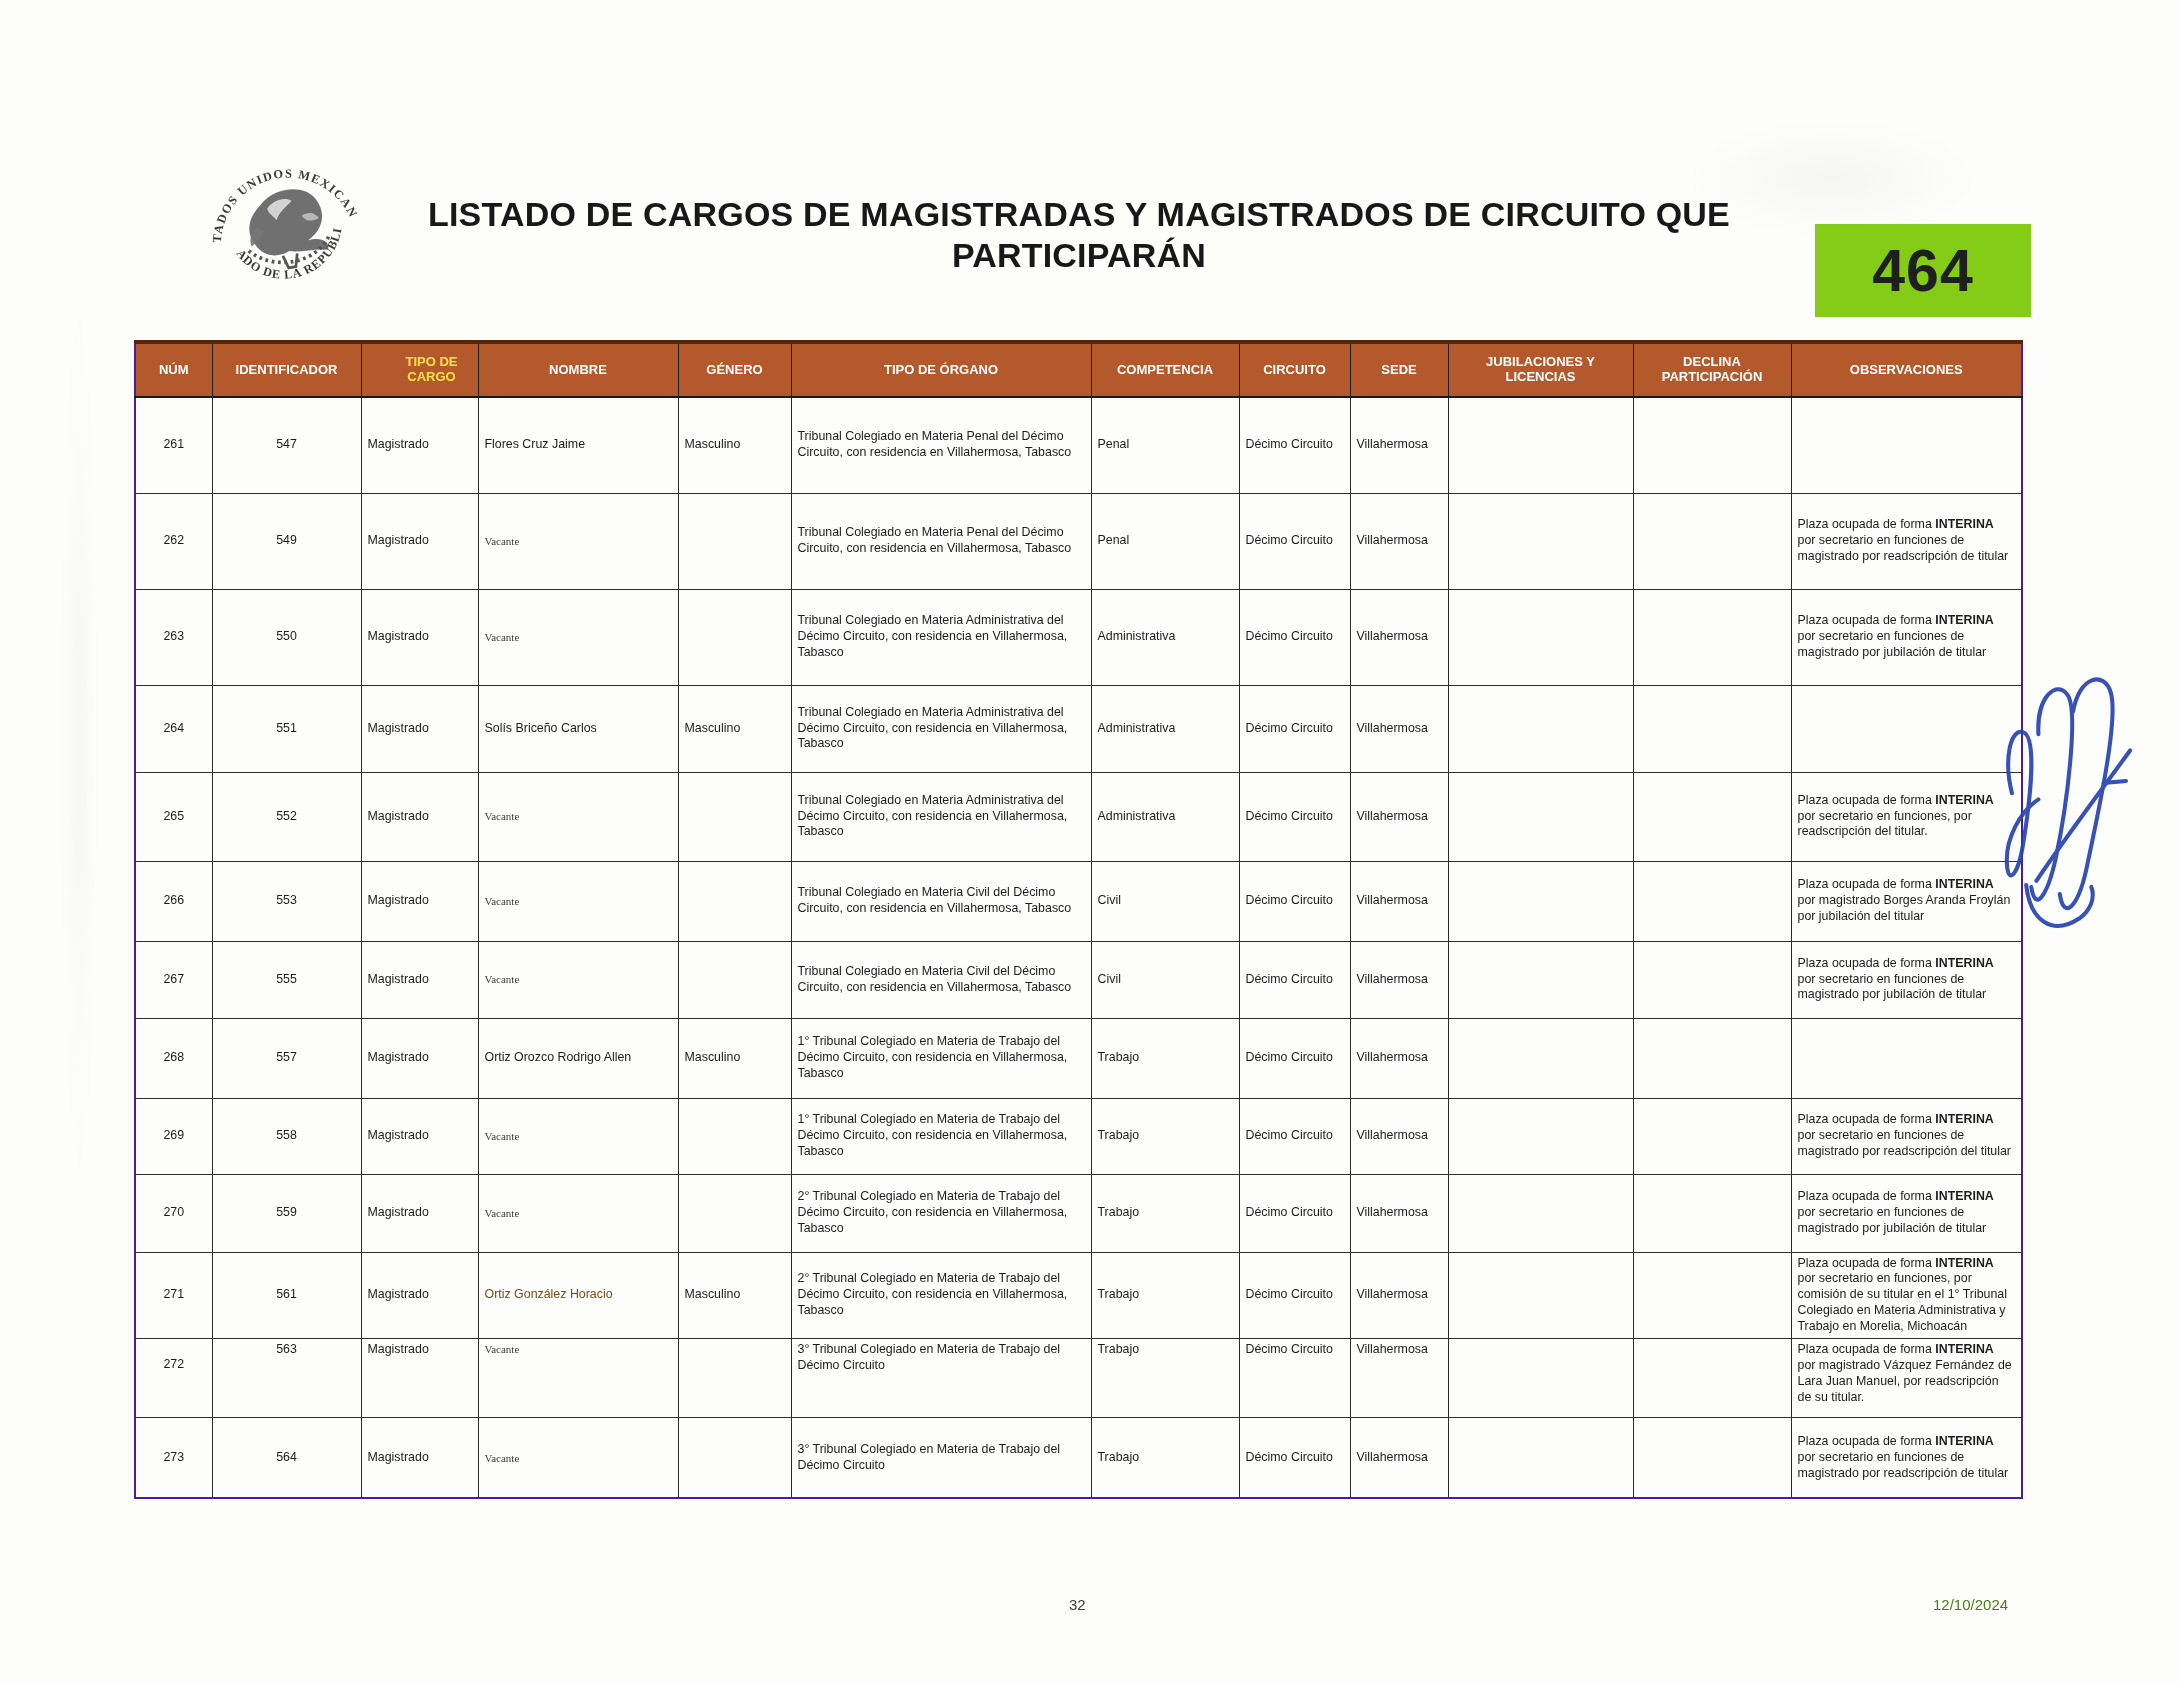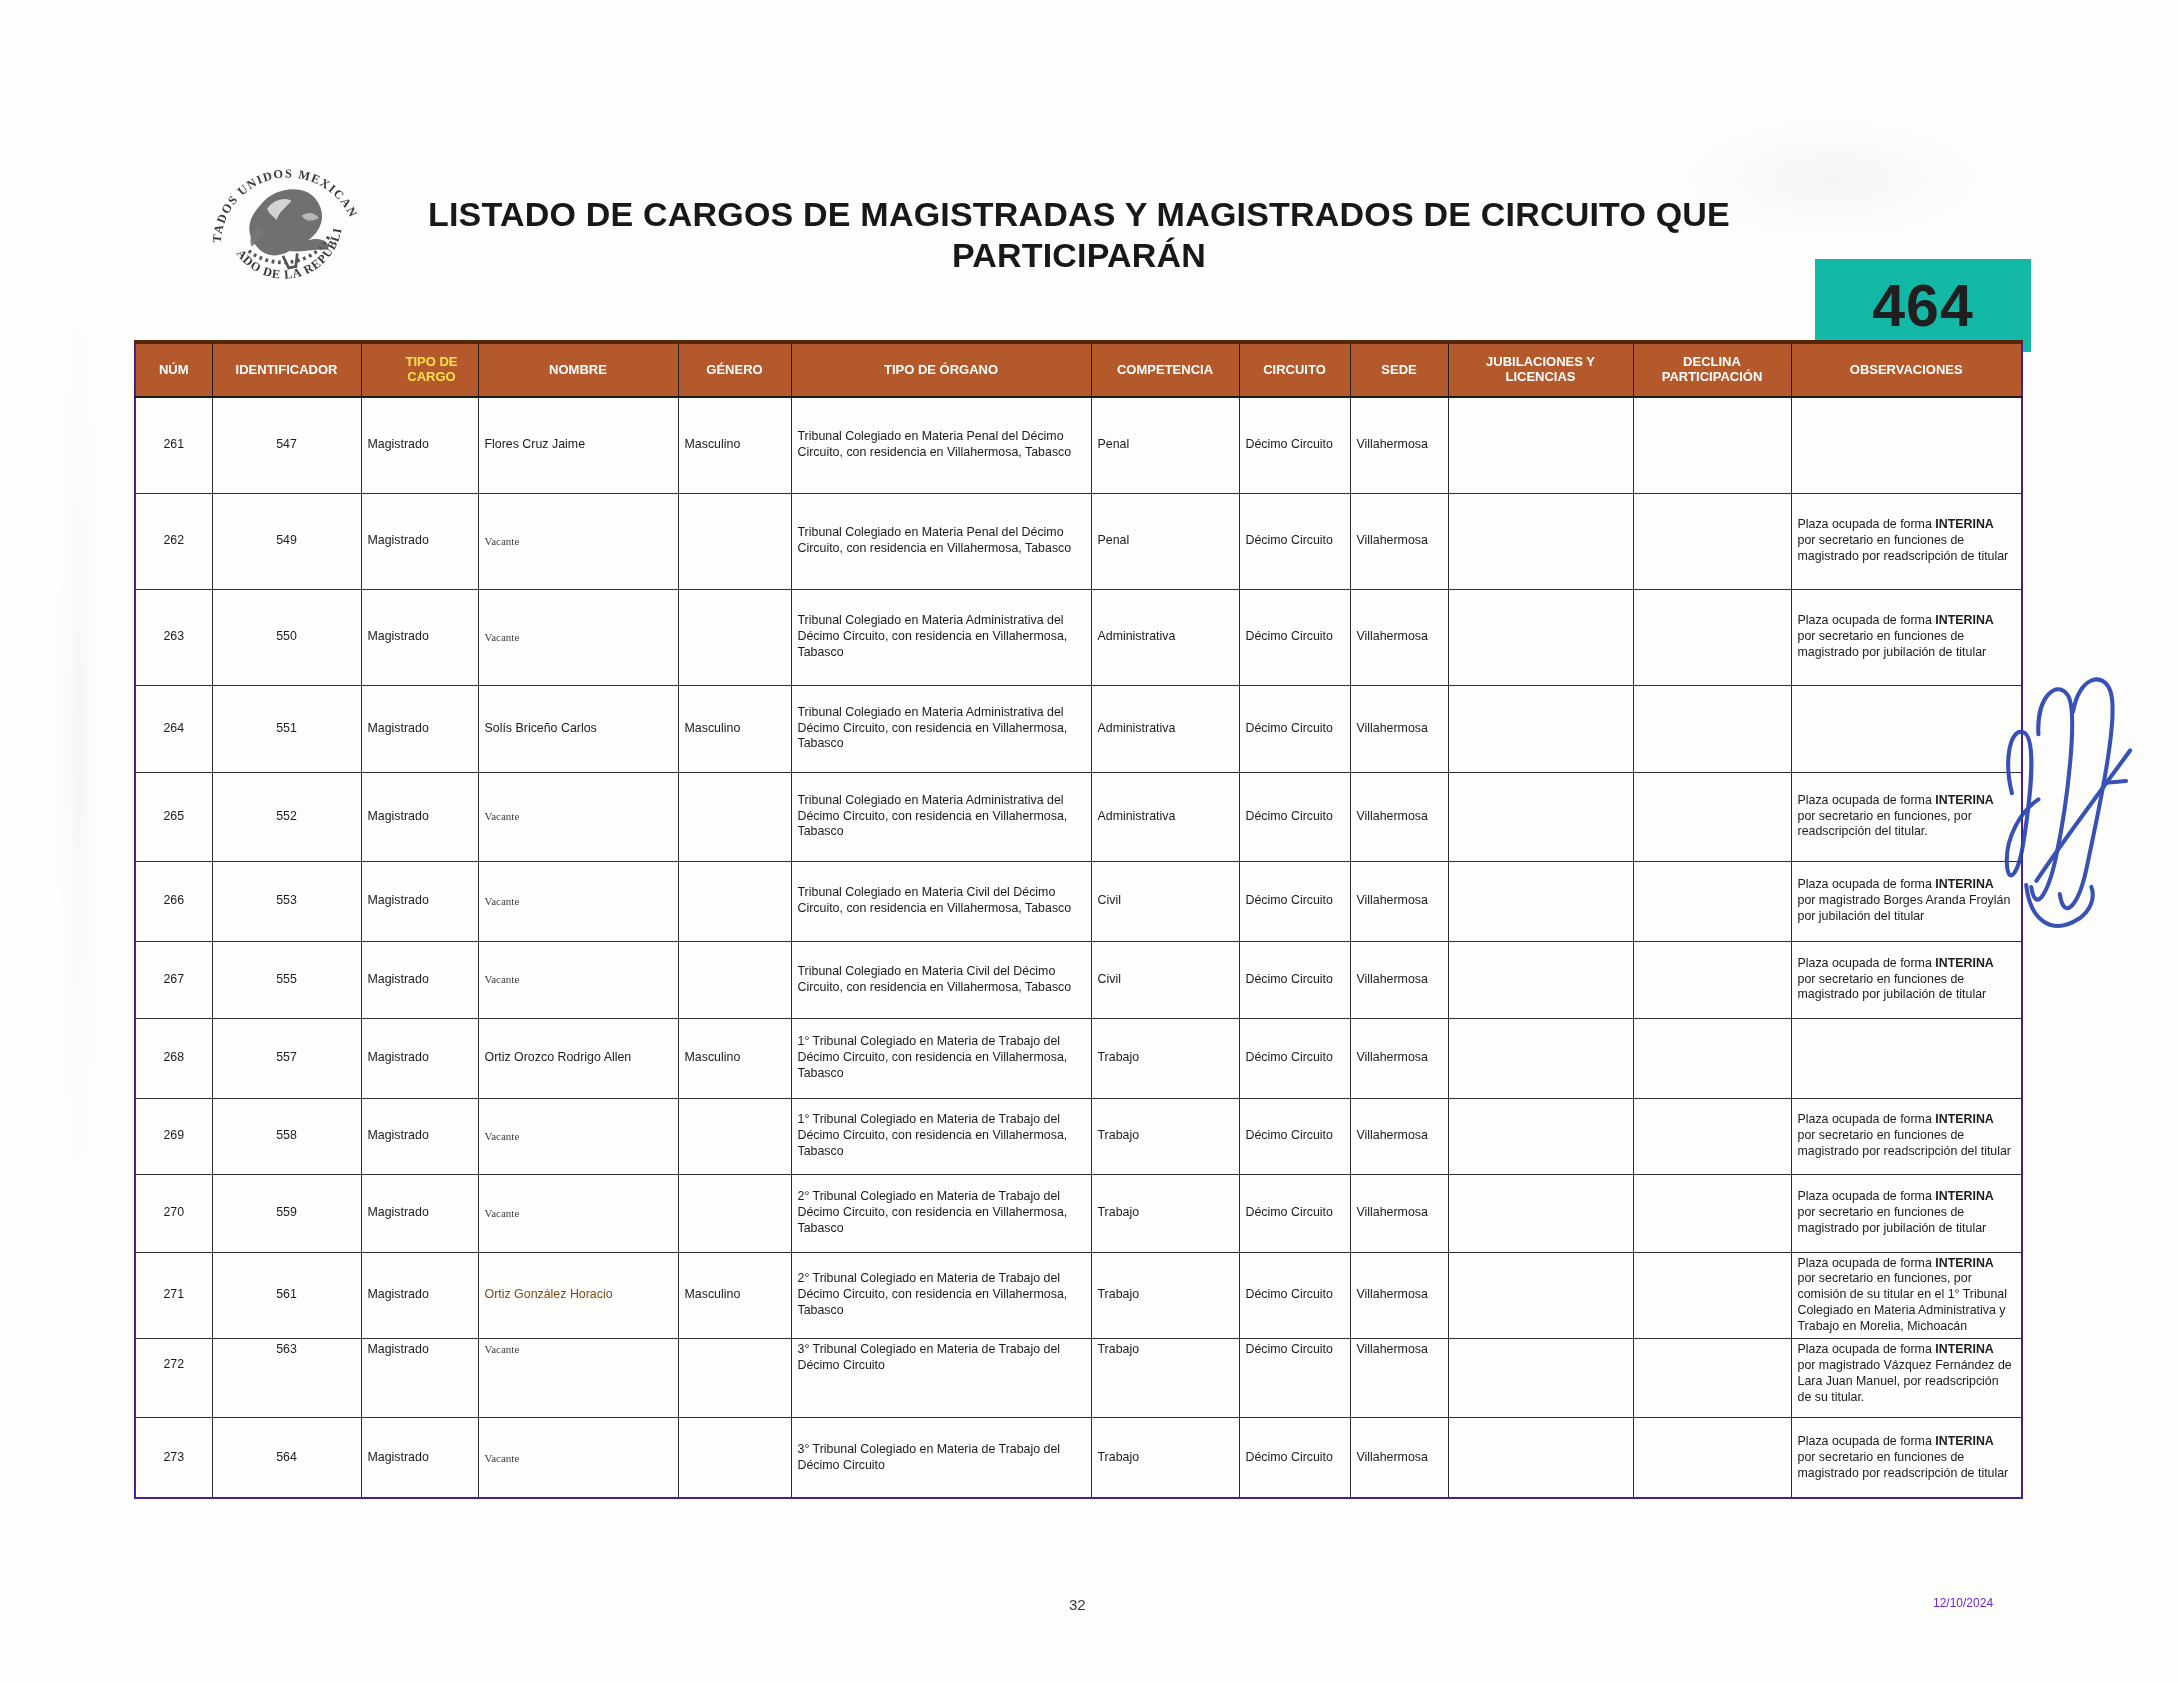--- a/index.html
+++ b/index.html
@@ -27,23 +27,23 @@
     position:absolute;left:194px;top:135px;width:182px;height:182px;
     transform:rotate(-10deg);
   }
   .title-block{
     position:absolute;left:366px;top:194px;width:1426px;
     text-align:center;font-weight:bold;font-size:34px;line-height:1.2;
     color:#181818;letter-spacing:0.2px;
   }
   .page-badge{
     position:absolute;left:1815px;top:224px;width:216px;height:93px;
-    background:#14b8a6;
+    background:#84cc16;
     display:flex;align-items:center;justify-content:center;
-    font-size:59px;font-weight:bold;color:#1f1f1f;letter-spacing:1px;margin-top:35px;
+    font-size:59px;font-weight:bold;color:#1f1f1f;letter-spacing:1px;
   }
   
   .table-wrap{position:absolute;left:134px;top:340px;width:1886px;}
   table.doc{
     border-collapse:collapse;table-layout:fixed;width:1886px;
     font-size:12.4px;line-height:1.28;
   }
   table.doc th{
     background:var(--header-bg);
     color:#fff;font-weight:bold;font-size:13px;line-height:1.15;
@@ -73,21 +73,21 @@
   td.hl-name{
     background:var(--highlight);
     color:#7a4a14;
   }
   tr.row-top td{vertical-align:top;}
   tr.row-top td.num-pad{padding-top:18px;}
   
   .signature{position:absolute;left:1988px;top:669px;width:166px;height:275px;}
   
   .footer-page{position:absolute;left:1069px;top:1596px;font-size:15px;color:#3c3c3c;}
-  .footer-date{position:absolute;left:1933px;top:1596px;font-size:12px;color:#6d28d9;}
+  .footer-date{position:absolute;left:1933px;top:1596px;font-size:15px;color:#4d7c0f;}
   
   .smudge{position:absolute;border-radius:50%;pointer-events:none;}
 </style>
 </head>
 <body>
 
 <div class="page">
 
   <svg class="seal" viewBox="0 0 200 200">
     <defs>

